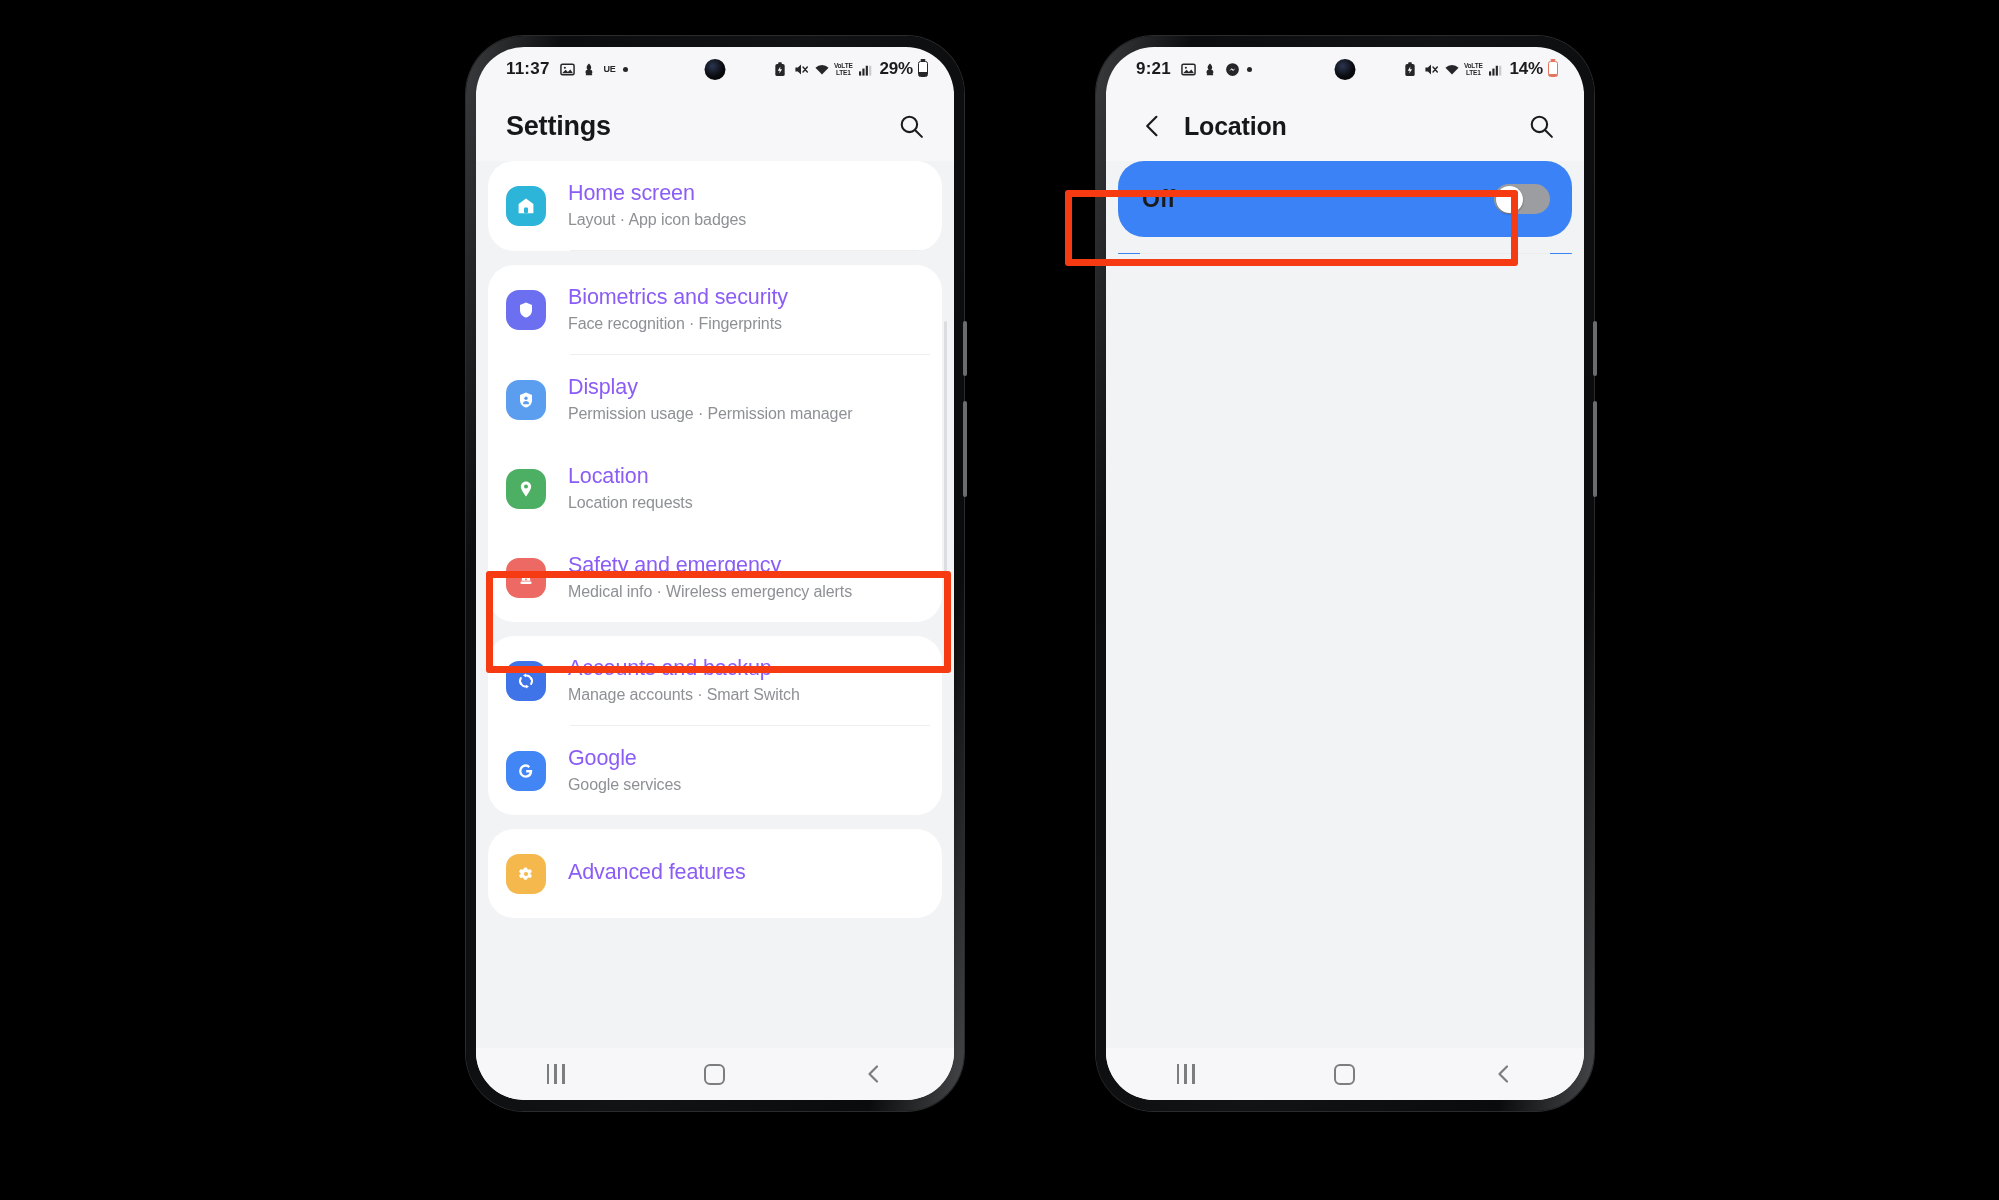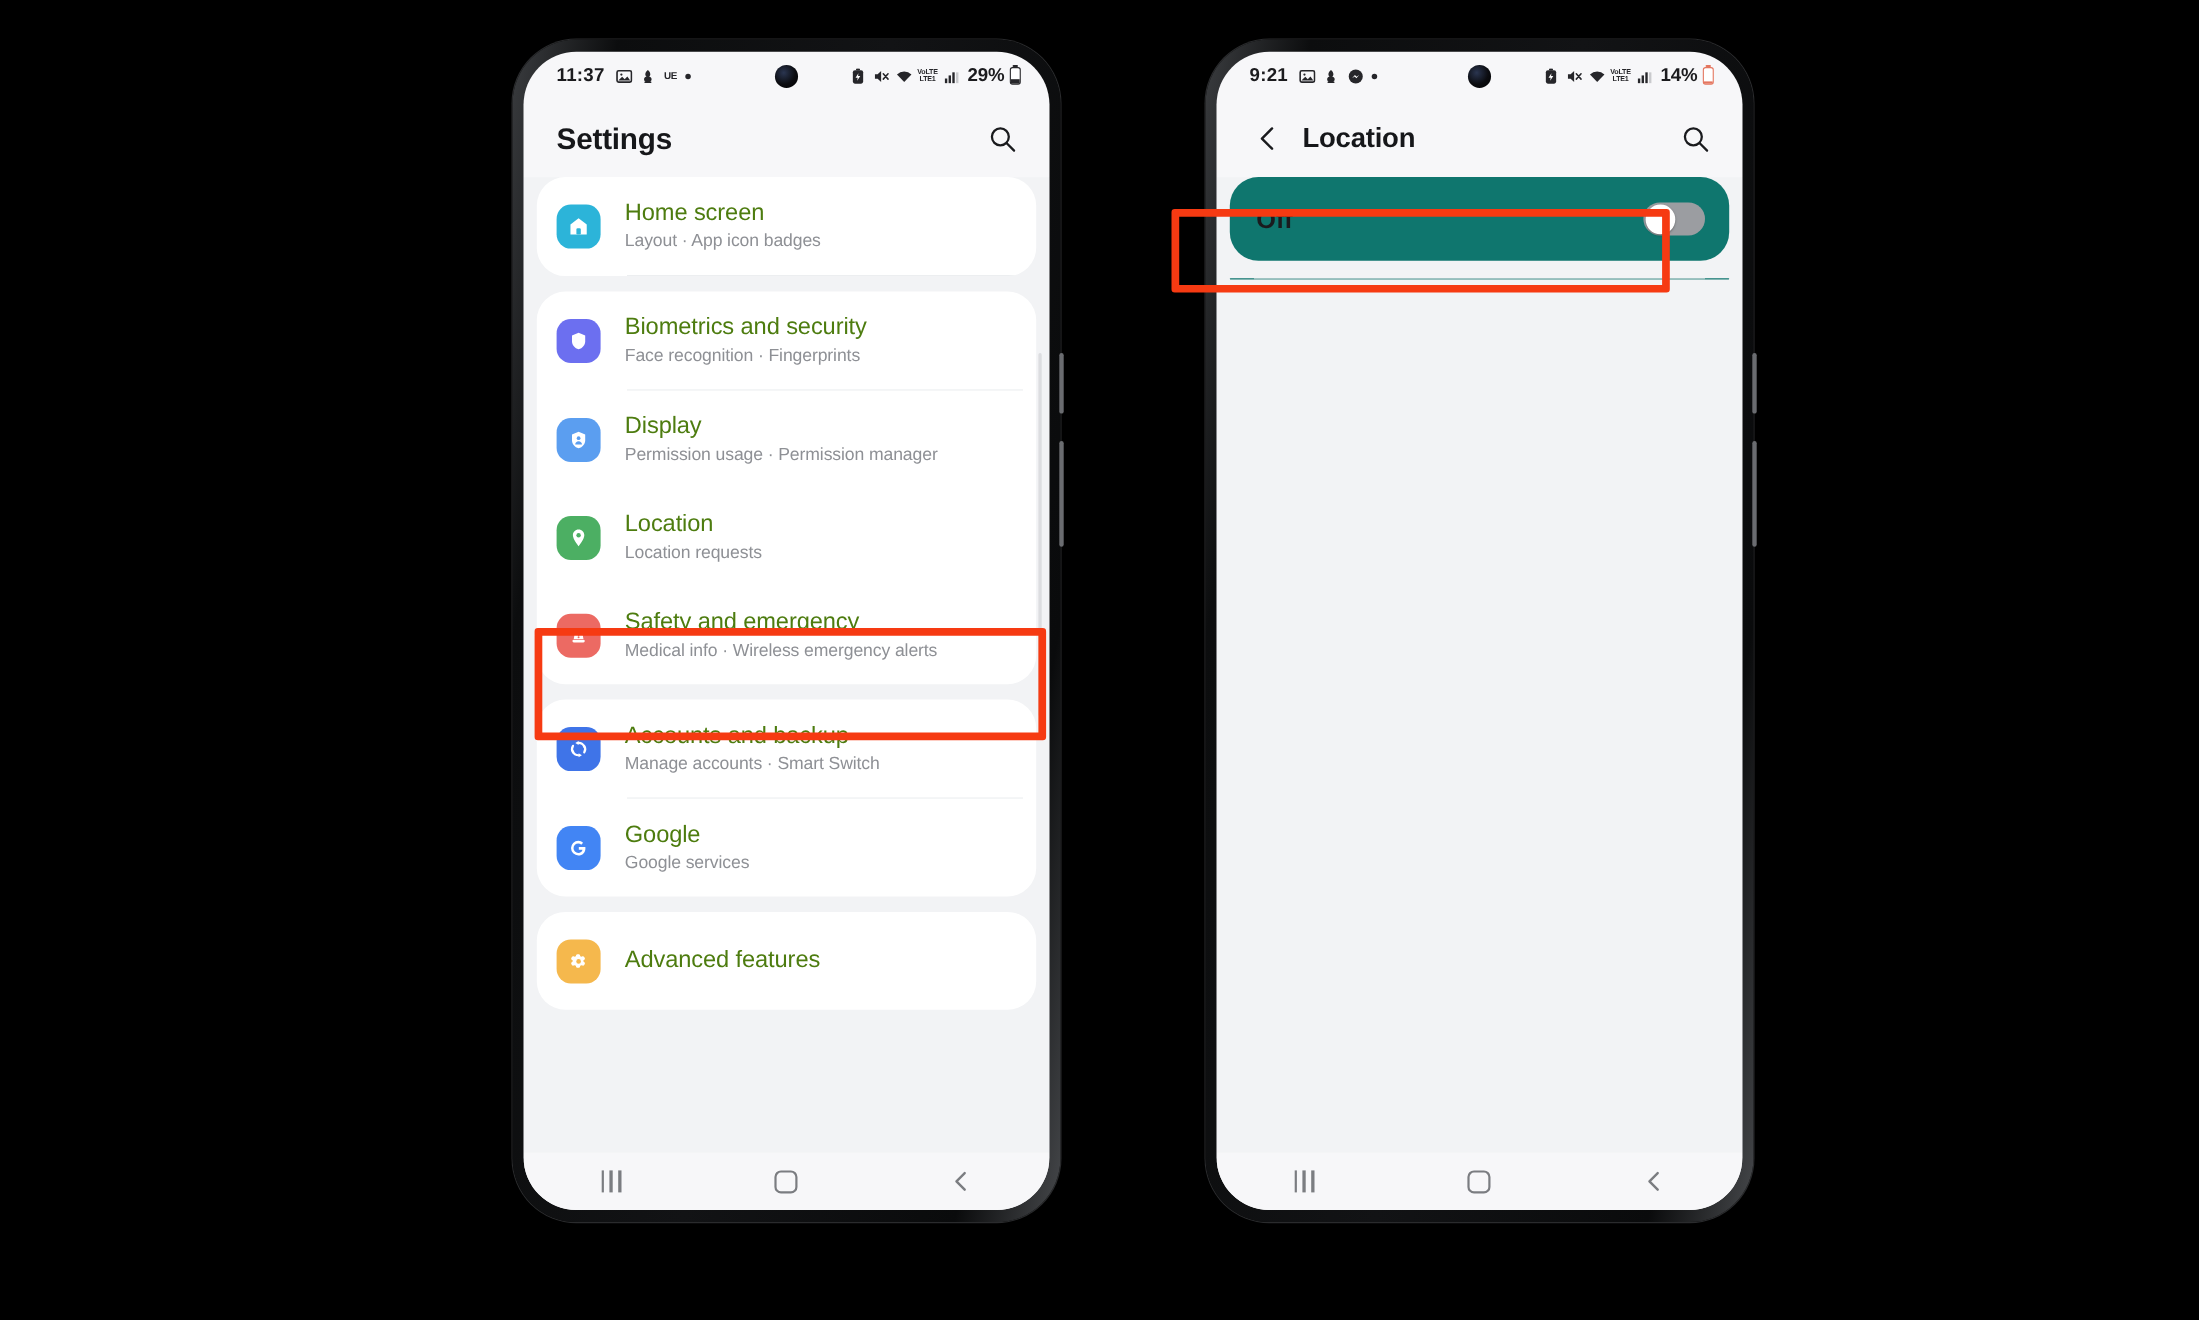--- a/index.html
+++ b/index.html
@@ -85,40 +85,40 @@
   .icon-btn { width: 34px; height: 34px; display:flex; align-items:center; justify-content:center; cursor:pointer; }
 
   
   .scrollwrap { position: relative; height: calc(100% - 44px - 70px - 52px); overflow: hidden; background:#f2f3f5;}
   .group {
     background: #ffffff; border-radius: 26px; margin: 0 12px 14px 12px;
     overflow: hidden;
   }
   .row { display: flex; align-items: center; padding: 0 0 0 18px; height: 89px; position: relative; cursor:pointer;}
   .row .txt { flex:1; padding-right: 18px; }
-  .row .t1 { font-size: 21.5px; color: #4d7c0f; line-height: 26px; letter-spacing:-.1px;}
+  .row .t1 { font-size: 21.5px; color: #8b5cf6; line-height: 26px; letter-spacing:-.1px;}
   .row .t2 { font-size: 16px; color: #8e9095; line-height: 22px; margin-top: 3px; letter-spacing:-.1px;}
   .sep { height: 1px; background: #eceef0; margin-left: 82px; margin-right: 12px; }
 
   .gicon {
     width: 40px; height: 40px; border-radius: 13px;
     display: flex; align-items: center; justify-content: center; flex: 0 0 40px;
     margin-right: 22px;
   }
 
   
   .hl {
     position: absolute; border: 7px solid #f63a12; border-radius: 3px; pointer-events:none; z-index: 40;
   }
   .hl-left  { left: 486px; top: 571px; width: 465px; height: 102px; }
   .hl-right { left: 1065px; top: 190px; width: 453px; height: 76px; }
 
   
   .card {
-    background:#0f766e; border-radius: 26px; margin: 0 12px 16px 12px; overflow:hidden;text-align:right;
+    background:#3b82f6; border-radius: 26px; margin: 0 12px 16px 12px; overflow:hidden;text-align:right;
   }
   .toggle-row { display:flex; align-items:center; height: 76px; padding: 0 22px 0 24px; cursor:pointer;}
   .toggle-row .lbl { font-size: 23px; font-weight: 700; color:#1a1b1e; }
   .switch {
     margin-left:auto; width: 56px; height: 30px; border-radius: 15px;
     background:#9b9da1; position: relative; cursor: pointer;
   }
   .switch .knob {
     position:absolute; top:1.5px; left:1.5px; width:27px; height:27px; border-radius:50%;
     background:#fff; box-shadow: 0 1px 2px rgba(0,0,0,.35);

